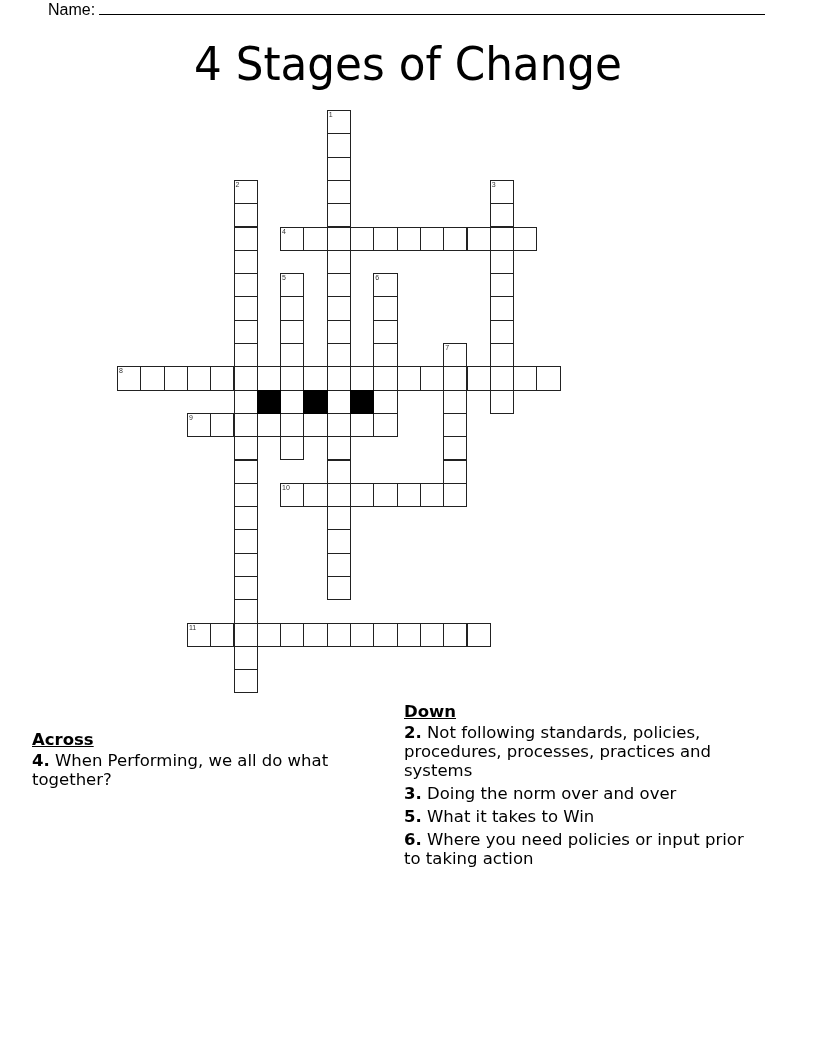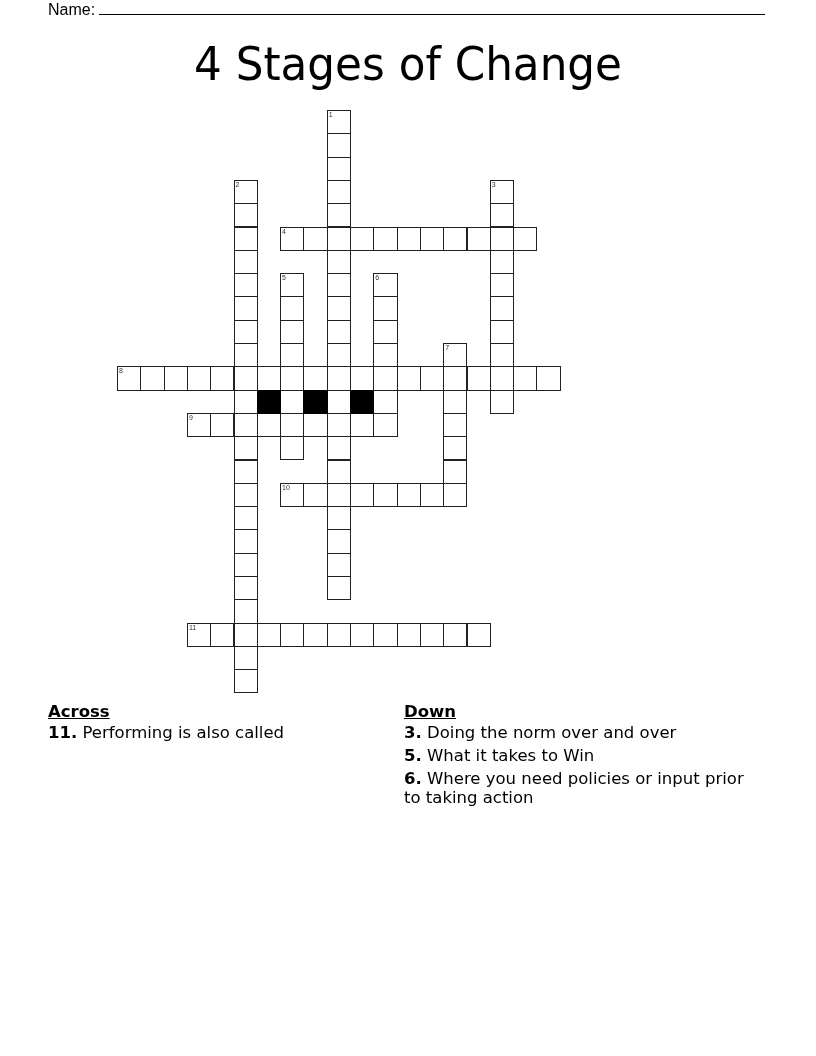--- a/index.html
+++ b/index.html
@@ -5,21 +5,21 @@
   html, body { margin: 0; padding: 0; background: #ffffff; }
   body { width: 816px; height: 1056px; position: relative; overflow: hidden; font-family: "DejaVu Sans", sans-serif; color: #000; }
   .name-line { position: absolute; left: 48px; top: 0px; font-family: "Liberation Sans", sans-serif; font-size: 16px; line-height: 18px; white-space: nowrap; }
   .name-line .blank { display: inline-block; width: 666px; border-bottom: 1px solid #000; height: 14px; vertical-align: baseline; margin-left: 4px; }
   .title { position: absolute; left: 0; width: 816px; top: 32px; text-align: center; font-family: "DejaVu Sans", sans-serif; font-size: 46px; line-height: 64px; letter-spacing: 0px; transform: scaleX(0.95); }
   .grid { position: absolute; left: 0; top: 0; width: 816px; height: 700px; }
   .cell { position: absolute; box-sizing: border-box; width: 24.3px; height: 24.3px; border: 1.5px solid #222; background: #fff; }
   .cell.black { background: #000; border-color: #000; }
   .cell .num { position: absolute; left: 1px; top: 0px; font-family: "Liberation Sans", sans-serif; font-size: 7px; line-height: 8px; color: #333; }
   .clues { position: absolute; top: 702px; font-family: "DejaVu Sans", sans-serif; font-size: 16.5px; line-height: 19px; }
-  .clues.across { left: 48px; width: 352px; }
+  .clues.across { left: 32px; width: 352px; margin-top: 28px; }
   .clues.down { left: 404px; width: 345px; }
   .clues .heading { font-weight: bold; text-decoration: underline; margin-bottom: 2px; }
   .clues .clue { margin-bottom: 4px; }
   .clues .clue b { font-weight: bold; }
 </style>
 </head>
 <body>
 
 <div class="name-line">
   <span>Name:</span><span class="blank"></span>
@@ -170,21 +170,22 @@
     <div class="cell" style="left: 419.9px; top: 622.6px;"></div>
     <div class="cell" style="left: 443.2px; top: 622.6px;"></div>
     <div class="cell" style="left: 466.5px; top: 622.6px;"></div>
     <div class="cell black" style="left: 256.8px; top: 389.6px;"></div>
     <div class="cell black" style="left: 303.4px; top: 389.6px;"></div>
     <div class="cell black" style="left: 350px; top: 389.6px;"></div>
   </div>
 
 <div class="clues across">
   <div class="heading">Across</div>
-  <div class="clue"><b>11.</b><span> Performing is also called</span></div>
+  <div class="clue"><b>4.</b><span> When Performing, we all do what together?</span></div>
 </div>
 
 <div class="clues down">
   <div class="heading">Down</div>
+  <div class="clue"><b>2.</b><span> Not following standards, policies, procedures, processes, practices and systems</span></div>
   <div class="clue"><b>3.</b><span> Doing the norm over and over</span></div>
   <div class="clue"><b>5.</b><span> What it takes to Win</span></div>
   <div class="clue"><b>6.</b><span> Where you need policies or input prior to taking action</span></div>
 </div>
 
 </body></html>

